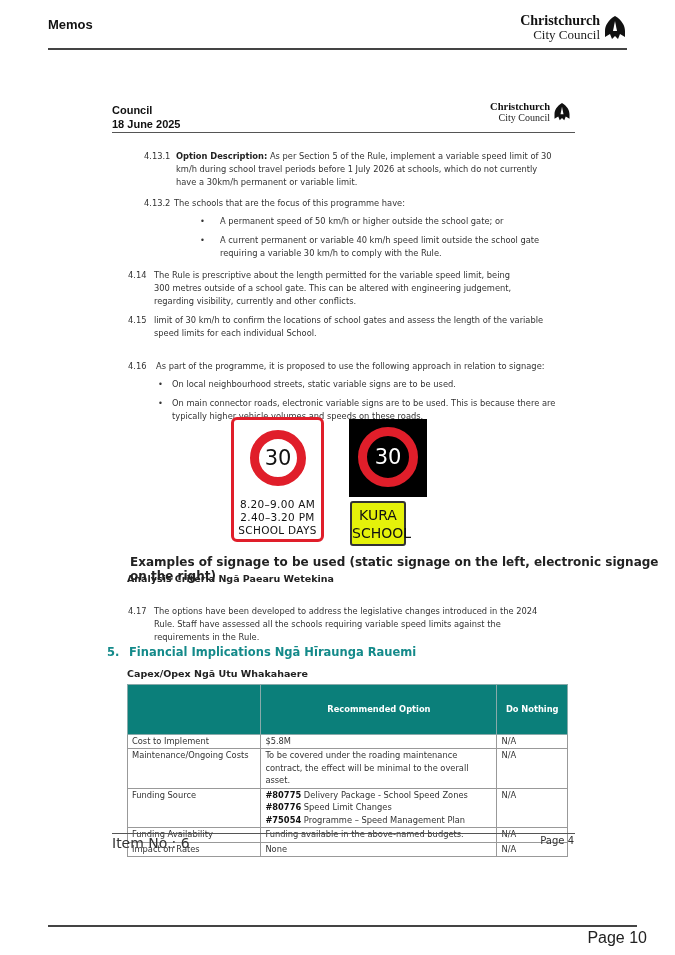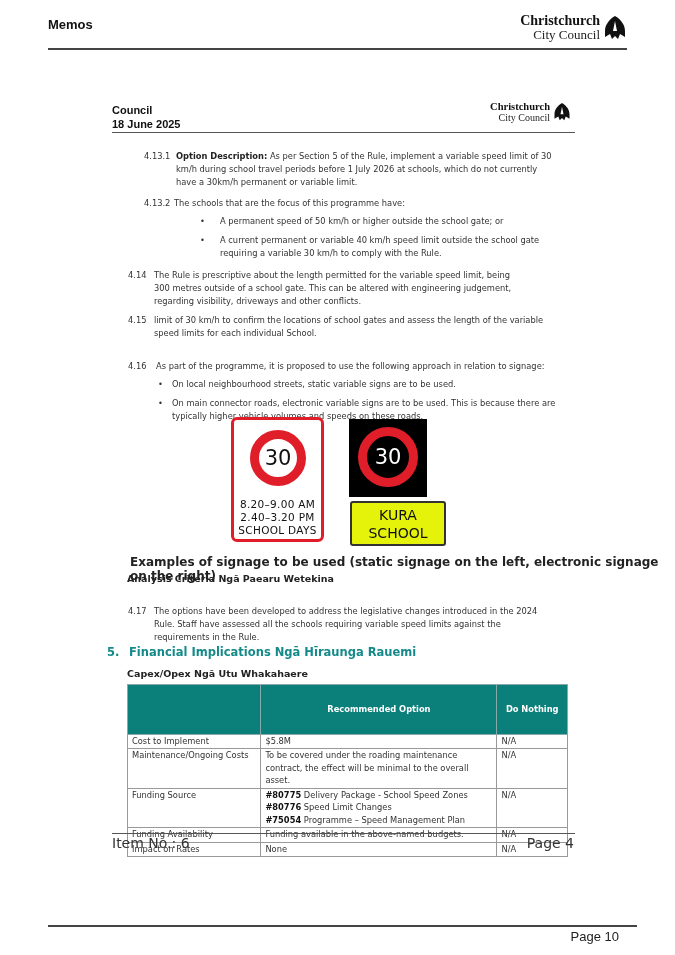--- a/index.html
+++ b/index.html
@@ -35,43 +35,43 @@
   
   .sign-static { position:absolute; left:231px; top:417px; width:93px; height:125px;
                  border:3px solid #e01e2a; border-radius:6px; background:#fff; box-sizing:border-box; }
   .ring { position:absolute; border-radius:50%; box-sizing:border-box; display:flex; align-items:center; justify-content:center;
           font-family:"DejaVu Sans", sans-serif; font-weight:normal; }
   .sign-static .ring { left:16px; top:10px; width:56px; height:56px; border:9px solid #e01e2a; background:#fff; color:#111; font-size:21px; }
   .sign-static .times { position:absolute; left:0; right:0; top:78px; text-align:center;
                         font-family:"DejaVu Sans", sans-serif; font-size:10.5px; line-height:13px; color:#111; letter-spacing:0.3px; }
   .sign-elec { position:absolute; left:349px; top:419px; width:78px; height:78px; background:#000; }
   .sign-elec .ring { left:9px; top:8px; width:60px; height:60px; border:9px solid #e01e2a; background:#000; color:#fff; font-size:21px; }
-  .sign-kura { position:absolute; left:350px; top:501px; width:96px; height:45px; background:#e5f20a;
+  .sign-kura { position:absolute; left:350px; top:501px; width:56px; height:45px; background:#e5f20a;
                border:2px solid #333; border-radius:3px; box-sizing:border-box;
                text-align:center; font-family:"DejaVu Sans", sans-serif; font-size:14px; line-height:18px; color:#111; padding-top:3px; }
 
   .caption { position:absolute; left:130px; top:555px; font-family:"DejaVu Sans", sans-serif; font-size:12px; font-weight:bold; color:#222; }
   .subhead { position:absolute; font-family:"DejaVu Sans", sans-serif; font-size:9.5px; font-weight:bold; color:#222; }
   .section5 { position:absolute; left:107px; top:645px; font-family:"DejaVu Sans", sans-serif; font-size:11.5px; font-weight:bold; color:#148a8a; }
   .section5 .snum { display:inline-block; width:22px; }
 
   
   table.fin { position:absolute; left:127px; top:684px; width:441px; border-collapse:collapse;
               font-family:"DejaVu Sans", sans-serif; font-size:8.3px; line-height:12.5px; color:#333; }
   table.fin th { background:#0b7f7a; color:#fff; font-weight:bold; padding:18px 4px; text-align:center; border:1px solid #8aa; }
   table.fin td { border:1px solid #999; padding:0 4px 1px 4px; vertical-align:top; }
   table.fin td b { color:#111; }
   .c1 { width:125px; } .c2 { width:230px; } .c3 { width:62px; }
 
   .inner-foot-rule { position:absolute; left:112px; width:463px; top:833px; height:1px; background:#555; }
   .inner-foot-l { position:absolute; left:112px; top:835px; font-family:"DejaVu Sans", sans-serif; font-size:14px; color:#333; }
-  .inner-foot-r { position:absolute; right:101px; top:835px; font-family:"DejaVu Sans", sans-serif; font-size:14px; color:#333; }
+  .inner-foot-r { position:absolute; right:101px; top:835px; font-family:"DejaVu Sans", sans-serif; font-size:10px; color:#333; }
 
   .outer-foot-rule { position:absolute; left:48px; right:38px; top:925px; height:2px; background:#444; }
-  .outer-foot-r { position:absolute; right:56px; top:929px; font-size:13px; color:#222; }
+  .outer-foot-r { position:absolute; right:28px; top:929px; font-size:16px; color:#222; }
 </style>
 </head>
 <body>
 
 <div class="memo-title">Memos</div>
 <div class="logo logo-outer">
   <div class="words">
     <div class="w1">Christchurch</div>
     <div class="w2">City Council</div>
   </div>
@@ -119,21 +119,21 @@
       <div>A current permanent or variable 40 km/h speed limit outside the school gate</div>
       <div>requiring a variable 30 km/h to comply with the Rule.</div>
     </div>
   </div>
 
   <div class="para" style="top:257px;left:16px;width:450px;">
     <span class="num" style="left:0;top:0;">4.14</span>
     <div class="txt" style="left:26px;top:0;white-space:nowrap;">
       <div>The Rule is prescriptive about the length permitted for the variable speed limit, being</div>
       <div>300 metres outside of a school gate. This can be altered with engineering judgement,</div>
-      <div>regarding visibility, driveways and other conflicts.</div>
+      <div>regarding visibility, currently and other conflicts.</div>
     </div>
   </div>
 
   <div class="para" style="top:302px;left:16px;width:450px;">
     <span class="num" style="left:0;top:0;">4.15</span>
     <div class="txt" style="left:26px;top:0;white-space:nowrap;">
       <div>limit of 30 km/h to confirm the locations of school gates and assess the length of the variable</div>
       <div>speed limits for each individual School.</div>
     </div>
   </div>

